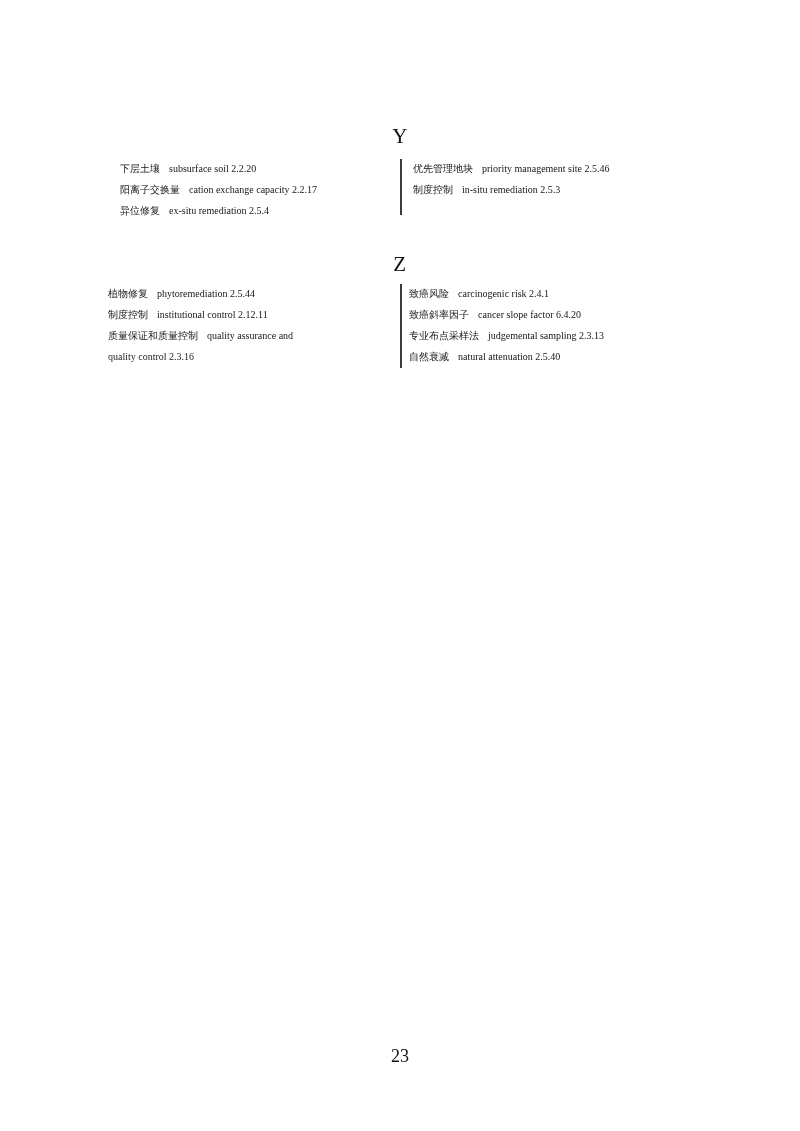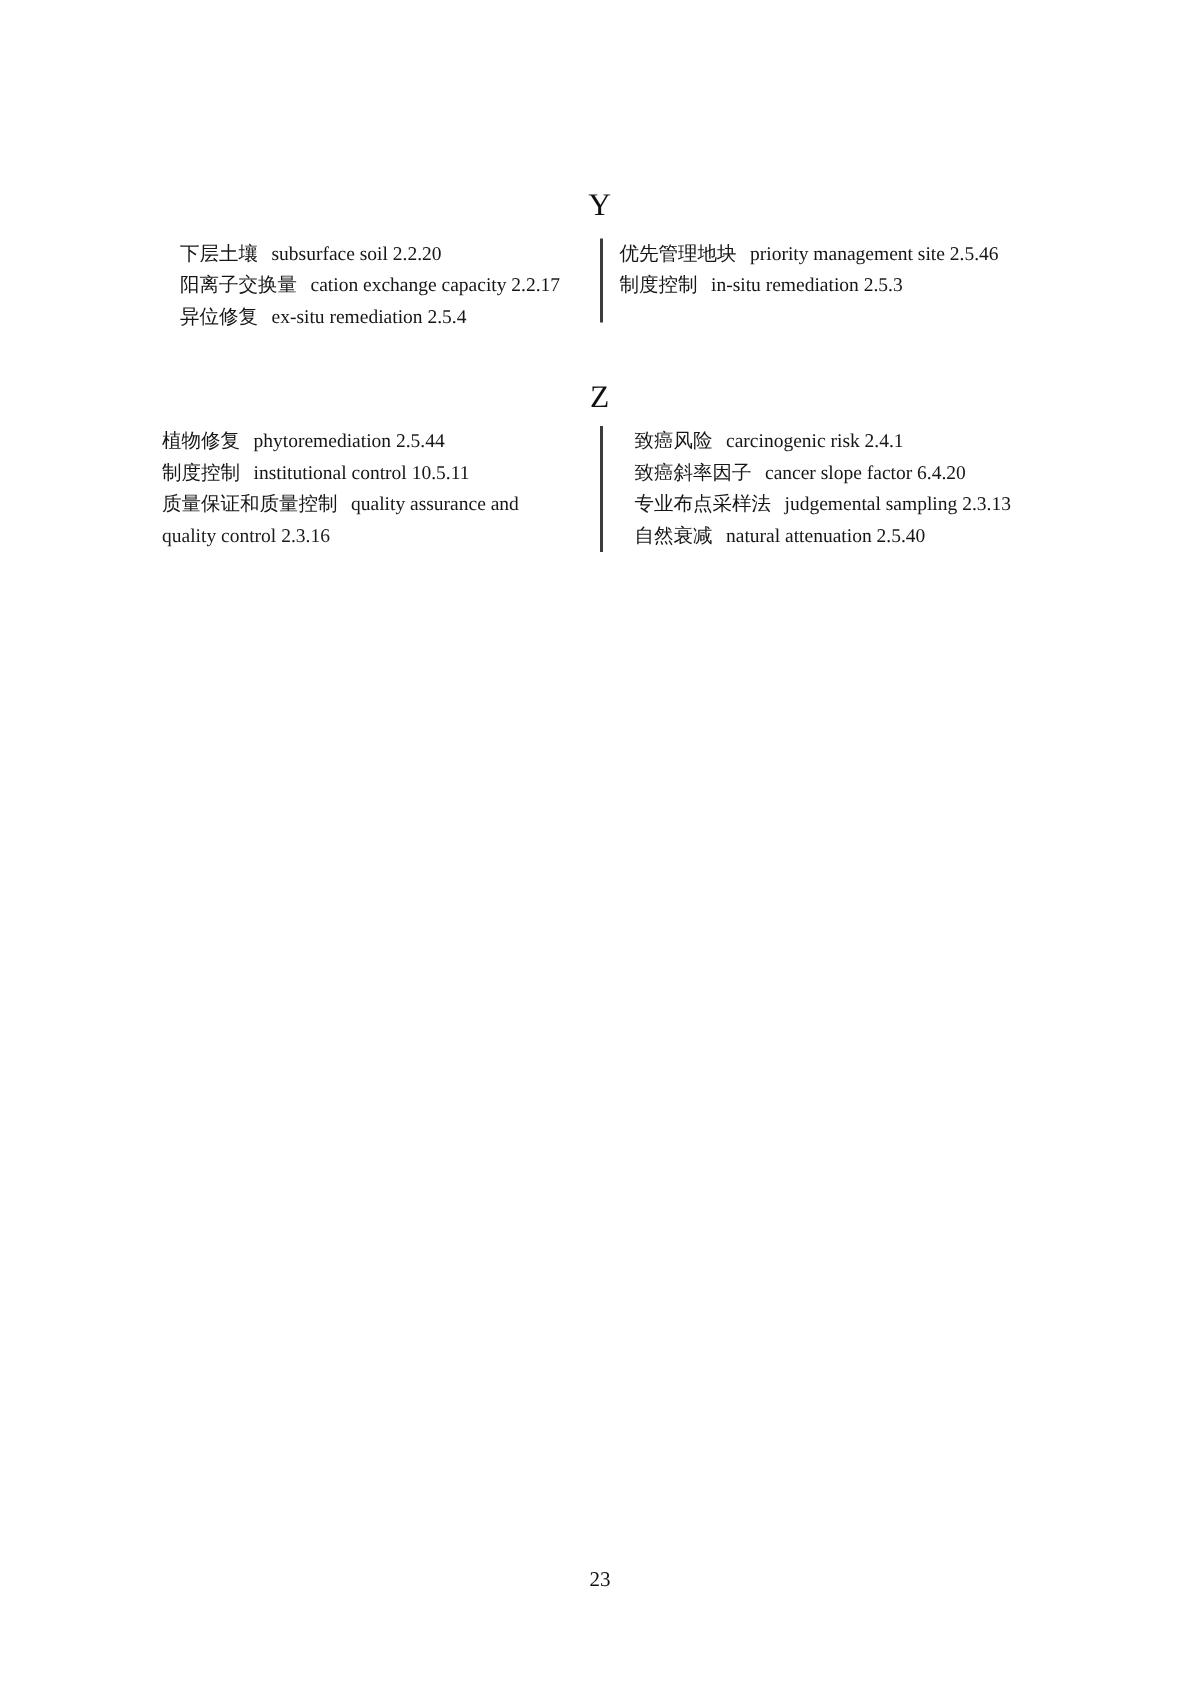--- a/index.html
+++ b/index.html
@@ -23,28 +23,28 @@
     text-align: center;
     font-size: 21px;
     letter-spacing: 0.5px;
     color: #111;
   }
   .heading-y { top: 124px; }
   .heading-z { top: 252px; }
 
   .col {
     position: absolute;
-    font-size: 13px;
+    font-size: 10px;
     line-height: 21px;
     white-space: nowrap;
   }
   .col-y-left  { left: 120px; top: 158px; }
   .col-y-right { left: 413px; top: 158px; }
   .col-z-left  { left: 108px; top: 283px; }
-  .col-z-right { left: 423px; top: 283px; font-family: Liberation Serif, serif; }
+  .col-z-right { left: 409px; top: 283px; font-family: Liberation Serif, serif; }
 
   .entry .zh { color: #161616; }
   .entry .en { margin-left: 9px; color: #161616; }
   .entry .cont {
     white-space: nowrap;
   }
 
   .divider {
     position: absolute;
     width: 1.5px;
@@ -52,21 +52,21 @@
   }
   .divider-y { left: 400px; top: 159px; height: 56px; }
   .divider-z { left: 400px; top: 284px; height: 84px; }
 
   .page-number {
     position: absolute;
     left: 0;
     top: 1046px;
     width: 800px;
     text-align: center;
-    font-size: 14px;
+    font-size: 18px;
     color: #111;
   }
 </style>
 </head>
 <body>
 
 <div class="page">
 
   <div class="section-heading heading-y">Y</div>
 
@@ -93,21 +93,21 @@
     </div>
   </div>
 
   <div class="section-heading heading-z">Z</div>
 
   <div class="col col-z-left">
     <div class="entry">
       <span class="zh">植物修复</span><span class="en">phytoremediation 2.5.44</span>
     </div>
     <div class="entry">
-      <span class="zh">制度控制</span><span class="en">institutional control 10.5.11</span>
+      <span class="zh">制度控制</span><span class="en">institutional control 2.12.11</span>
     </div>
     <div class="entry">
       <span class="zh">质量保证和质量控制</span><span class="en">quality assurance and</span>
       <div class="cont">quality control 2.3.16</div>
     </div>
   </div>
 
   <div class="divider divider-z"></div>
 
   <div class="col col-z-right">

